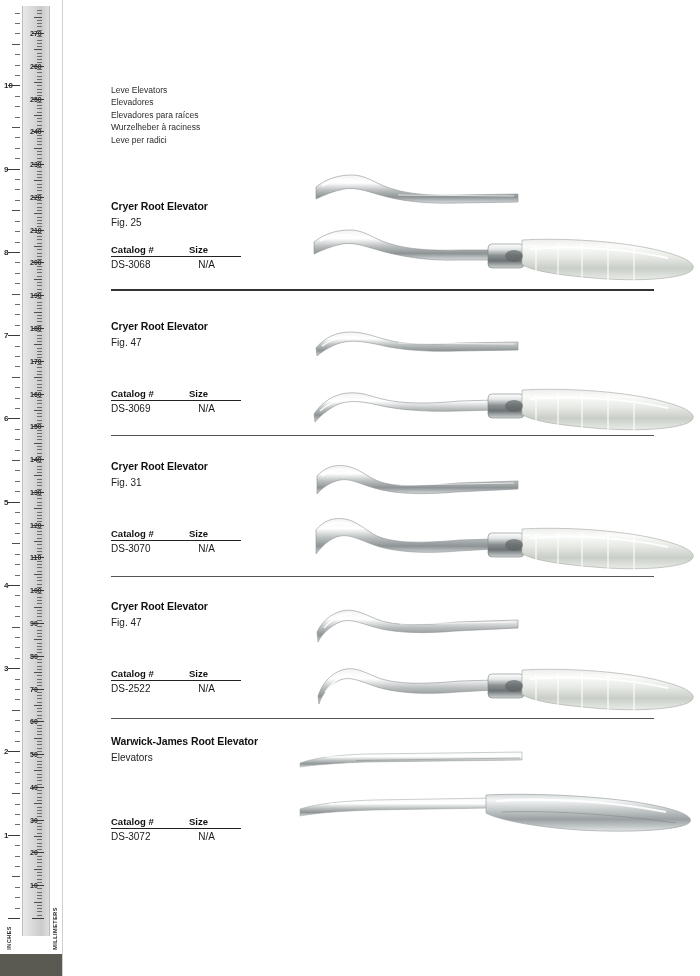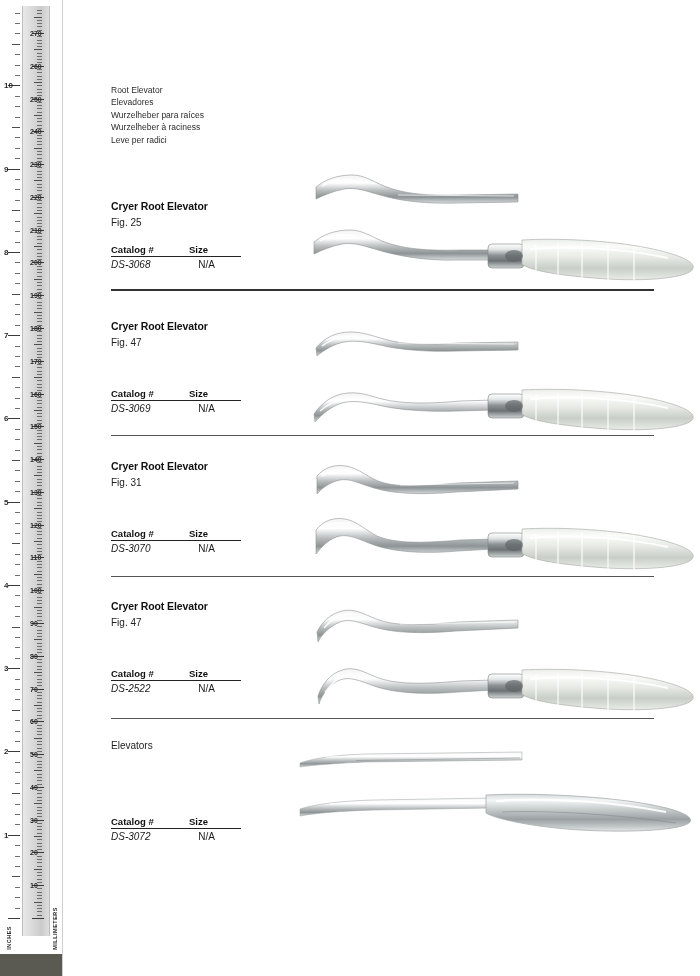--- a/index.html
+++ b/index.html
@@ -148,21 +148,21 @@
   .cat-head .c1 { width: 78px; }
   .cat-head .c2 { width: 50px; }
   .cat-row {
     display: flex;
     padding-top: 2px;
   }
   .cat-row span {
     font-size: 10px;
     color: #1a1a1a;
   }
-  .cat-row .c1 { width: 102px; font-style: italic; }
+  .cat-row .c1 { width: 102px; }
   .cat-row .c2 { width: 50px; }
 
   .divider {
     position: absolute;
     left: 49px;
     height: 1px;
     background: #555;
   }
   .divider.thick { height: 1.6px; background: #333; }
 
@@ -593,23 +593,23 @@
     <div class="in-label" style="top: 501.697px;">5</div>
     <div class="in-label" style="top: 584.957px;">4</div>
     <div class="in-label" style="top: 668.218px;">3</div>
     <div class="in-label" style="top: 751.479px;">2</div>
     <div class="in-label" style="top: 834.739px;">1</div>
   </div>
 
 <div class="page">
 
   <div class="lang-block">
-    <div>Root Elevator</div>
+    <div>Leve Elevators</div>
     <div>Elevadores</div>
-    <div>Wurzelheber para raíces</div>
+    <div>Elevadores para raíces</div>
     <div>Wurzelheber à raciness</div>
     <div>Leve per radici</div>
   </div>
 
   <div class="item" style="top:200px;">
     <div class="item-text">
       <div class="item-title">Cryer Root Elevator</div>
       <div class="item-sub">Fig. 25</div>
     </div>
     <div class="catalog-table" style="top:44px;">
@@ -880,20 +880,21 @@
         <path d="M222,33 C260,29 320,33 360,42" stroke="#ffffff" stroke-width="2" fill="none" opacity="0.9"></path>
         <ellipse cx="206" cy="40" rx="9" ry="6" fill="#5d6365" opacity="0.65"></ellipse>
       </svg>
     </div>
   </div>
 
   <div class="divider" style="top:718px; width:543px;"></div>
 
   <div class="item" style="top:735px;">
     <div class="item-text" style="width:230px;">
+      <div class="item-title">Warwick-James Root Elevator</div>
       <div class="item-sub">Elevators</div>
     </div>
     <div class="catalog-table" style="top:81px;">
       <div class="cat-head">
         <span class="c1">Catalog #</span>
         <span class="c2">Size</span>
       </div>
       <div class="cat-row">
         <span class="c1">DS-3072</span>
         <span class="c2">N/A</span>

